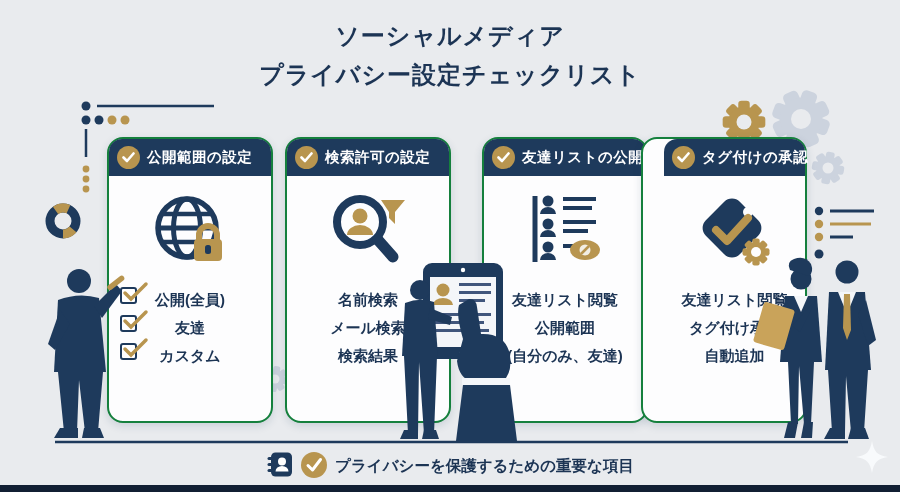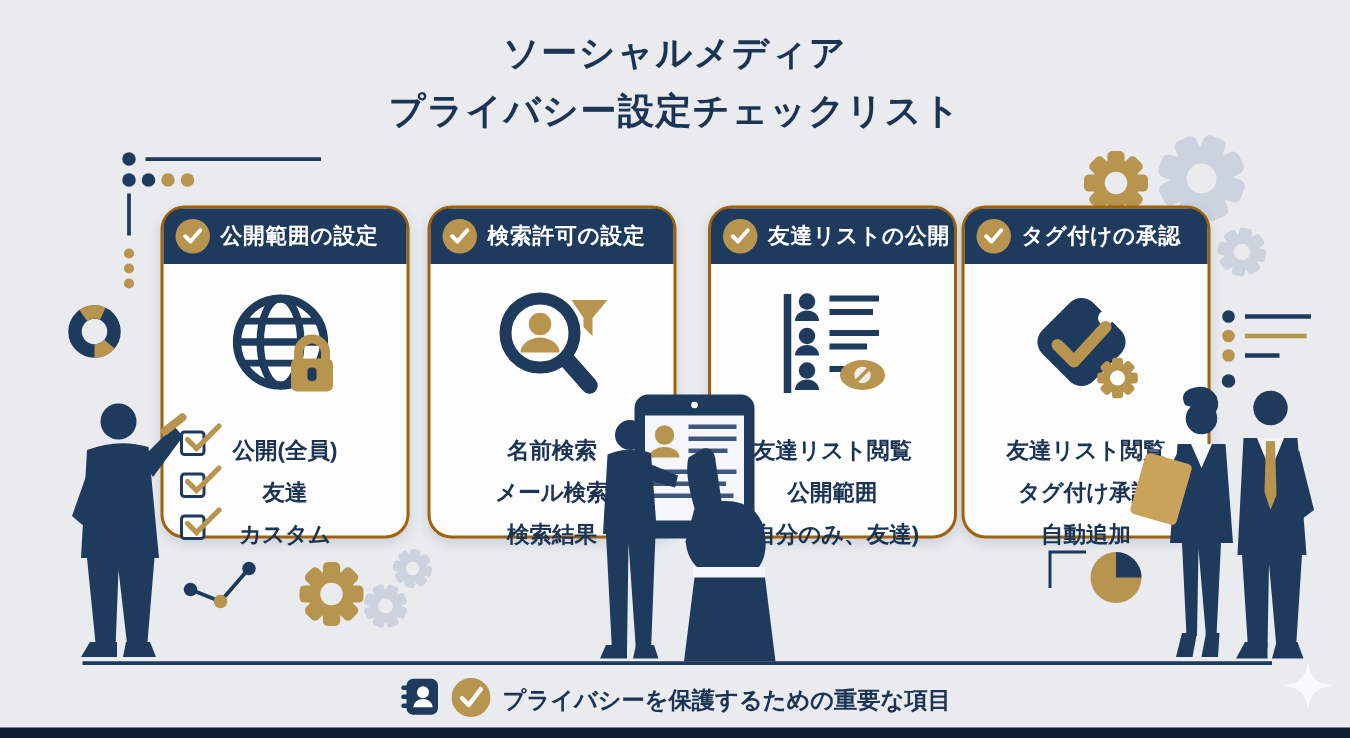--- a/index.html
+++ b/index.html
@@ -10,26 +10,26 @@
   }
   
   .title {
     position:absolute; top:16px; left:0; width:100%;
     text-align:center; color:#1c3454; font-weight:800;
     font-size:24px; line-height:39px; letter-spacing:1px;
     z-index:2;
   }
   
   .card {
-    position:absolute; top:137px; width:166px; height:222px;
-    background:#fdfdfe; border:2px solid #a16207; border-radius:16px;
+    position:absolute; top:137px; width:166px; height:286px;
+    background:#fdfdfe; border:2px solid #15803d; border-radius:16px;
     box-shadow:0 3px 8px rgba(30,58,92,.15); z-index:3;
   }
   .card-1 { left:107px; } .card-2 { left:285px; }
-  .card-3 { left:472px; } .card-4 { left:641px; }
+  .card-3 { left:482px; } .card-4 { left:641px;padding-left:21px; }
   .card-header {
     height:37px; background:#1e3a5c; border-radius:13px 13px 0 0;
     display:flex; align-items:center; padding-left:8px; gap:7px;
   }
   .hdr-check {
     width:23px; height:23px; border-radius:50%; background:#b8954f;
     display:flex; align-items:center; justify-content:center; flex:none;
   }
   .card-header .hdr-label {
     color:#ffffff; font-weight:700; font-size:14.5px; letter-spacing:.5px;

